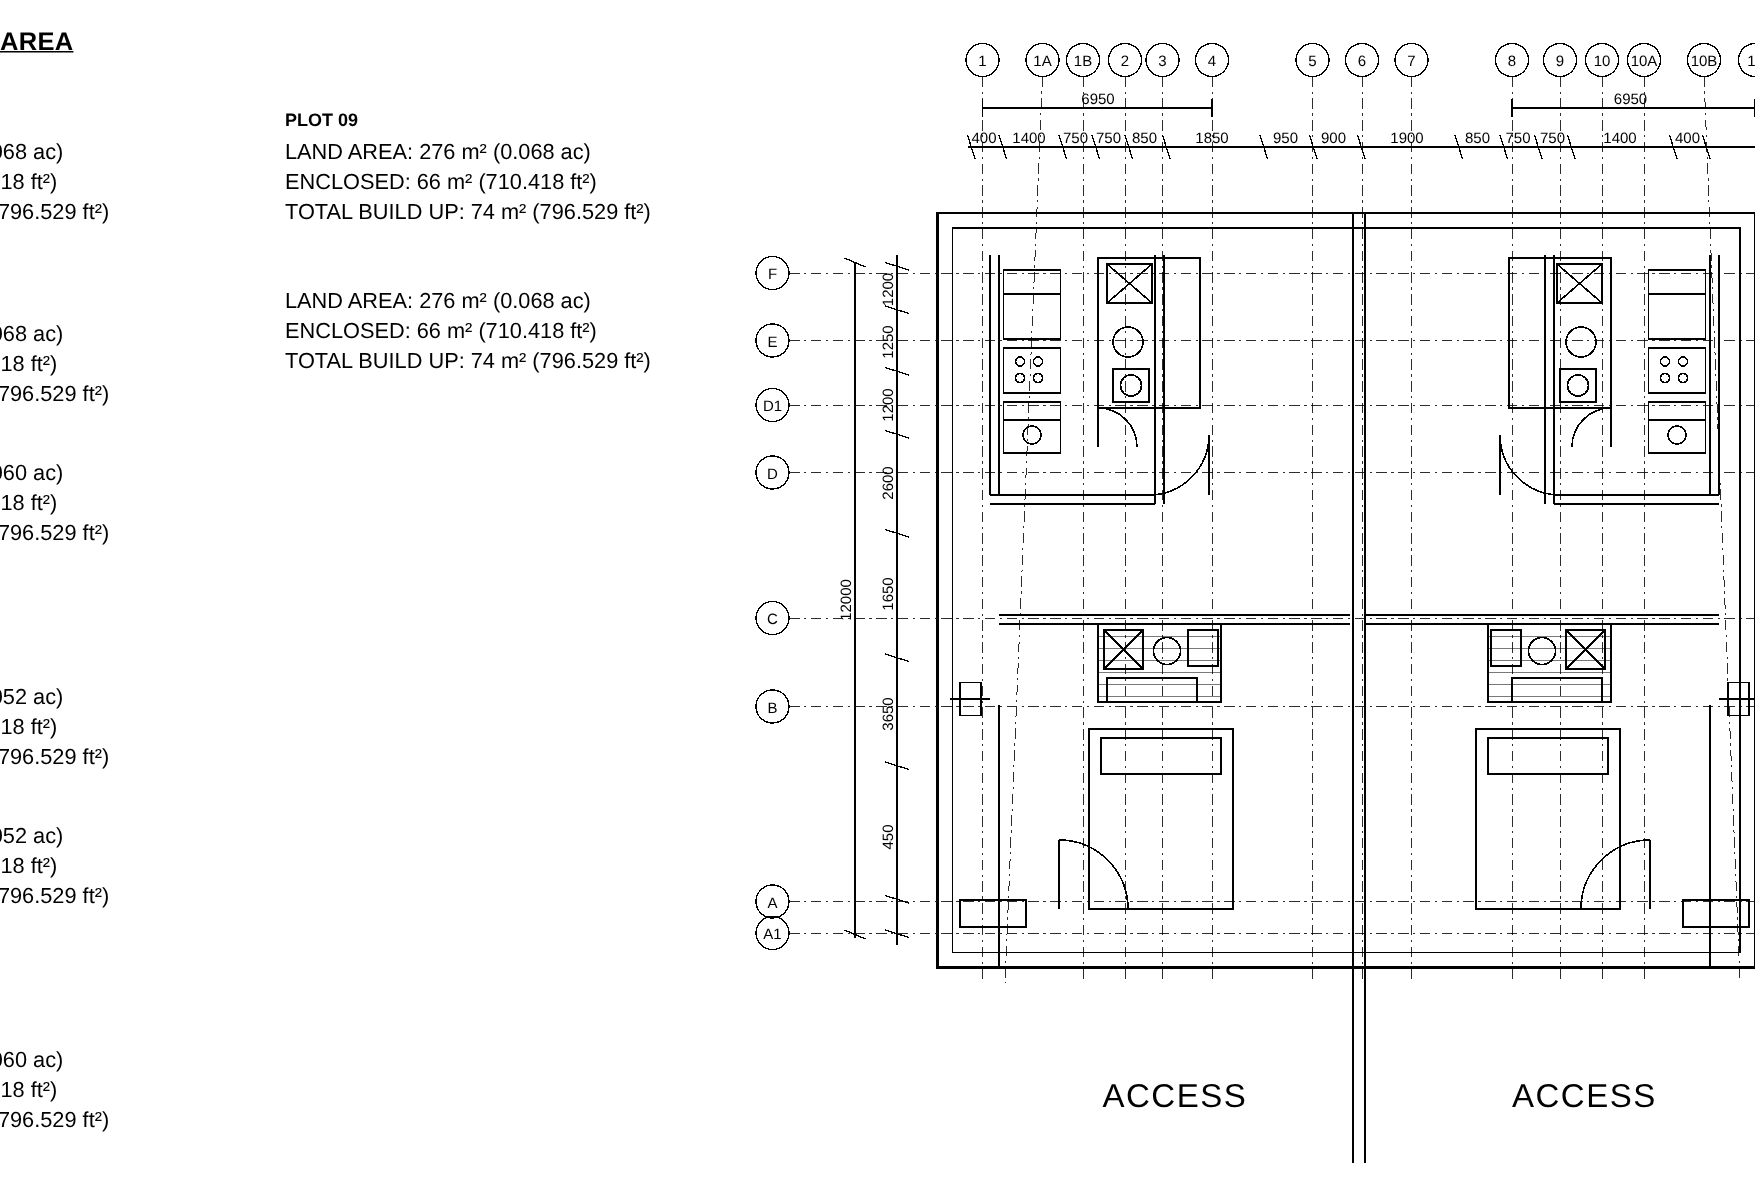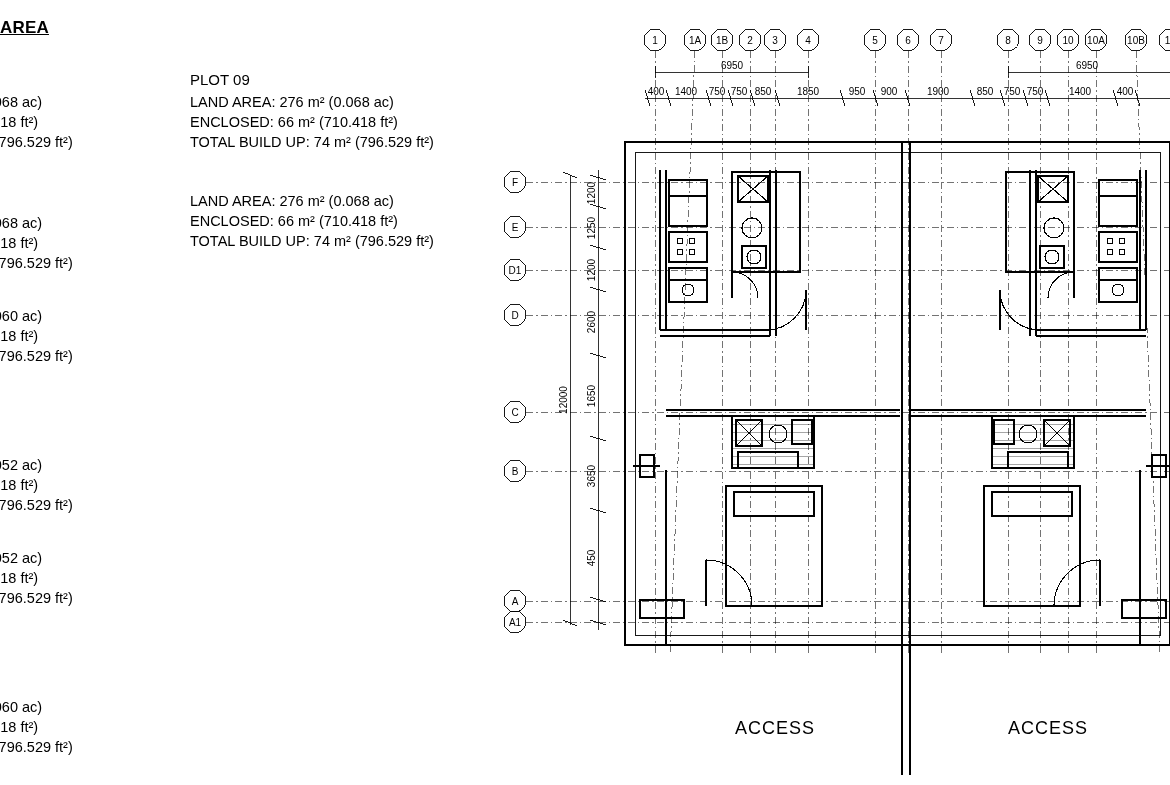--- a/index.html
+++ b/index.html
@@ -15,31 +15,31 @@
 
   
   .left-panel{position:absolute;left:0;top:0;width:470px;height:785px;}
   .heading{
     position:absolute;left:0;top:18px;
     font-size:17px;font-weight:bold;
     text-decoration:underline;
     letter-spacing:0.2px;
   }
   .col{position:absolute;font-size:14.5px;line-height:20px;}
-  .col .plot-title{font-weight:normal;font-size:15px;margin-bottom:2px;}
+  .col .plot-title{font-weight:bold;font-size:12px;margin-bottom:2px;}
   .colA{left:-90px;}
   .colB{left:190px;}
   .ln{white-space:nowrap;}
 
   
   .drawing{position:absolute;left:470px;top:0;width:700px;height:785px;}
   svg{display:block;}
 
   .access-label{
-    position:absolute;font-size:18px;letter-spacing:1px;
+    position:absolute;font-size:22px;letter-spacing:1px;
   }
   .access-1{left:735px;top:720px;}
   .access-2{left:1008px;top:720px;}
 </style>
 </head>
 <body>
 
 <div class="page">
 
   <div class="left-panel">

